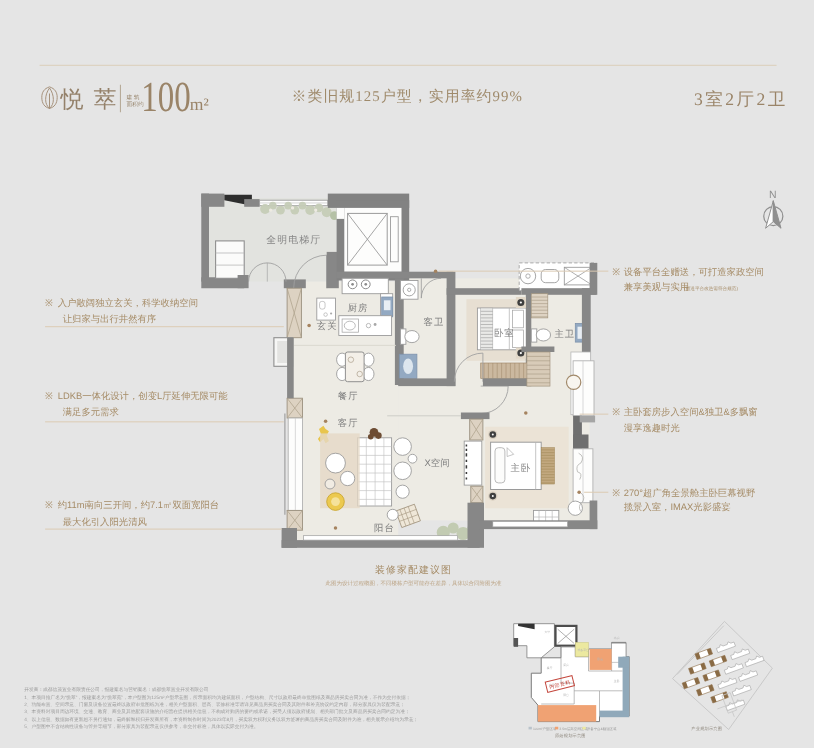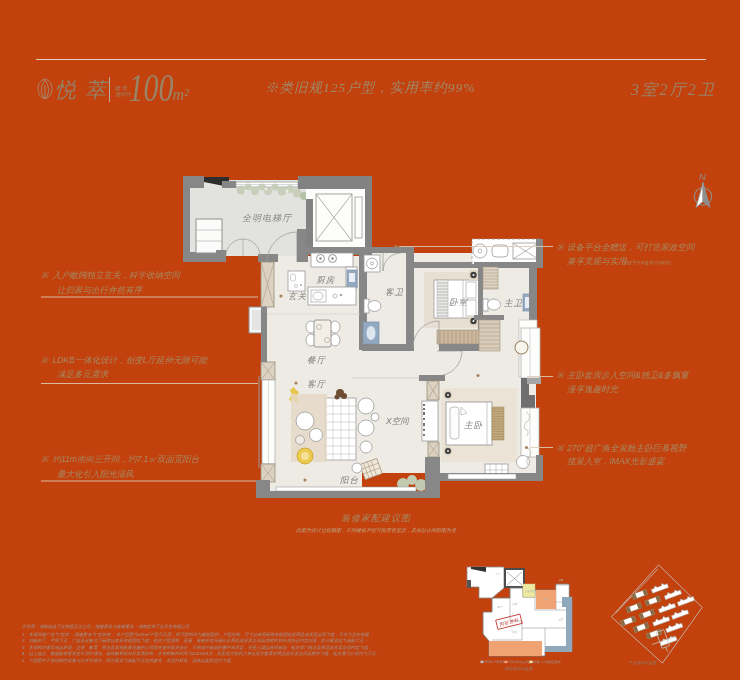--- a/index.html
+++ b/index.html
@@ -1,17 +1,17 @@
 <!DOCTYPE html>
 <html><head>
 <meta charset="utf-8">
 <style>
   html,body{margin:0;padding:0;background:#ffffff;}
-  #page{position:relative;width:740px;height:680px;background:#c2410c;overflow:hidden;
-        font-family:"Liberation Sans",sans-serif;font-style:italic;}
+  #page{position:relative;width:740px;height:680px;background:#e5e5e5;overflow:hidden;
+        font-family:"Liberation Sans",sans-serif;}
   .ser{font-family:"Liberation Serif",serif;}
   svg text{font-family:"Liberation Sans",sans-serif;}
   svg .ser{font-family:"Liberation Serif",serif;}
 </style>
 </head>
 <body>
 <div id="page">
 <svg width="740" height="680" viewBox="0 0 740 680">
 
 <g>

